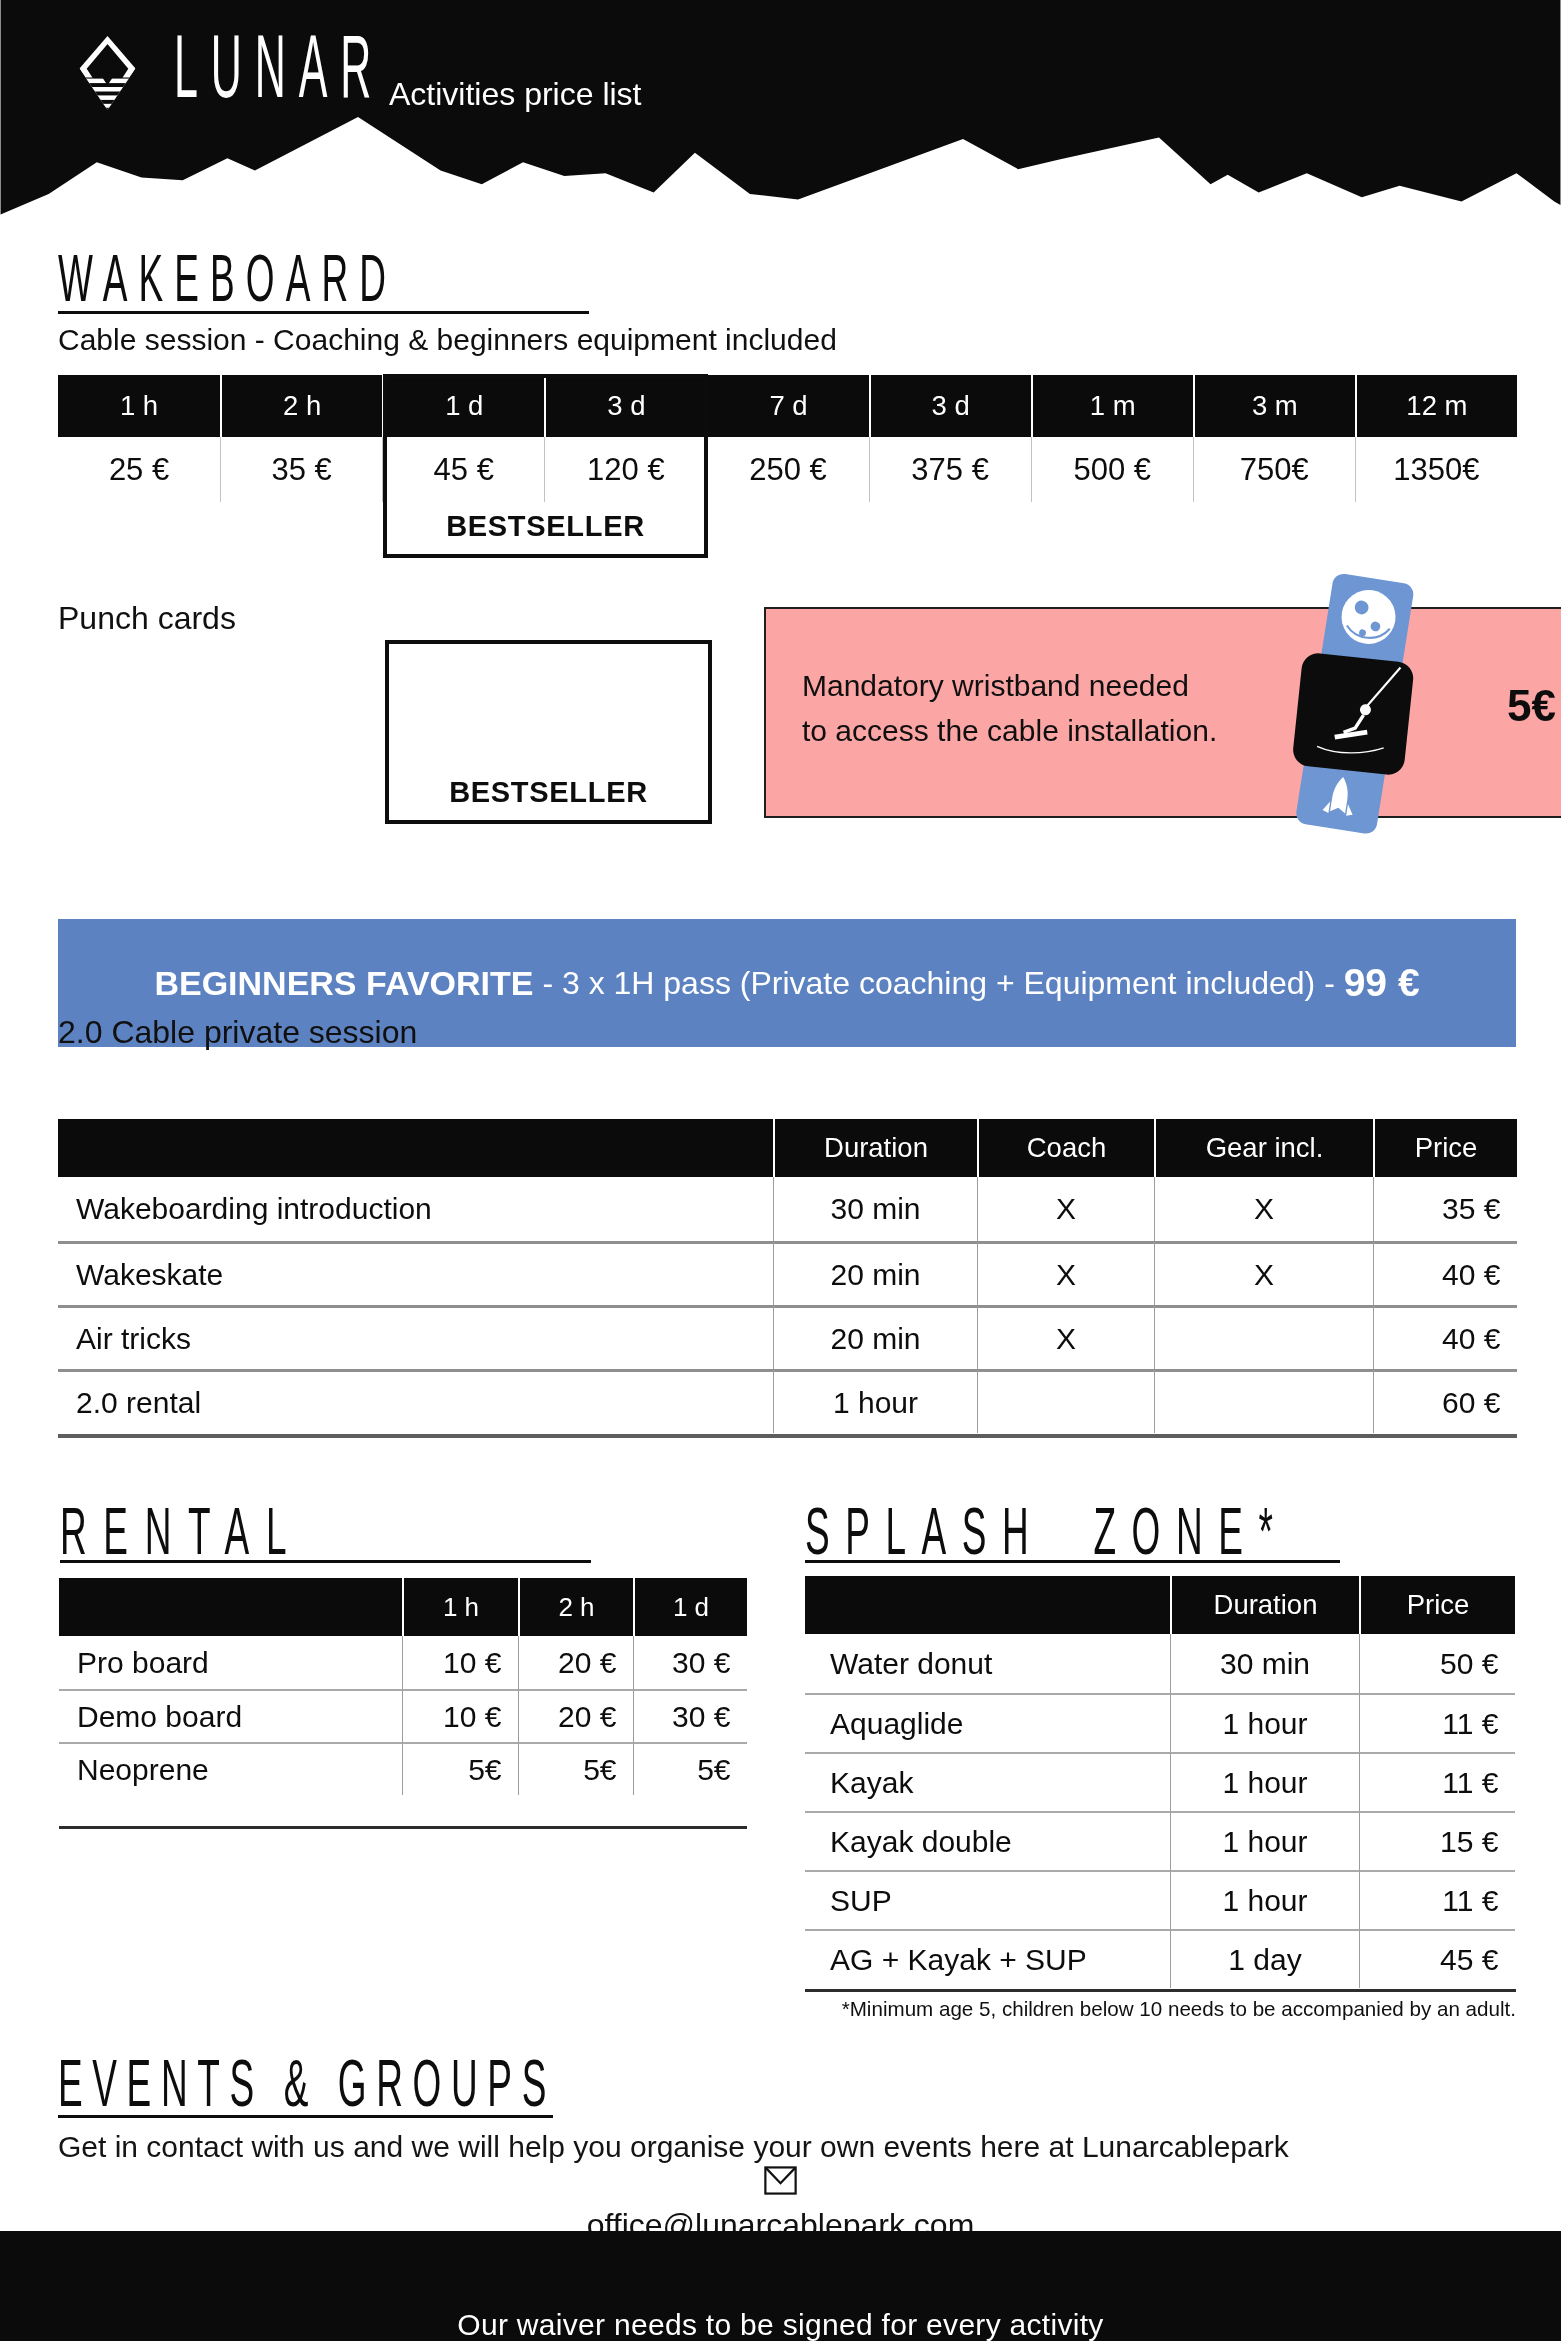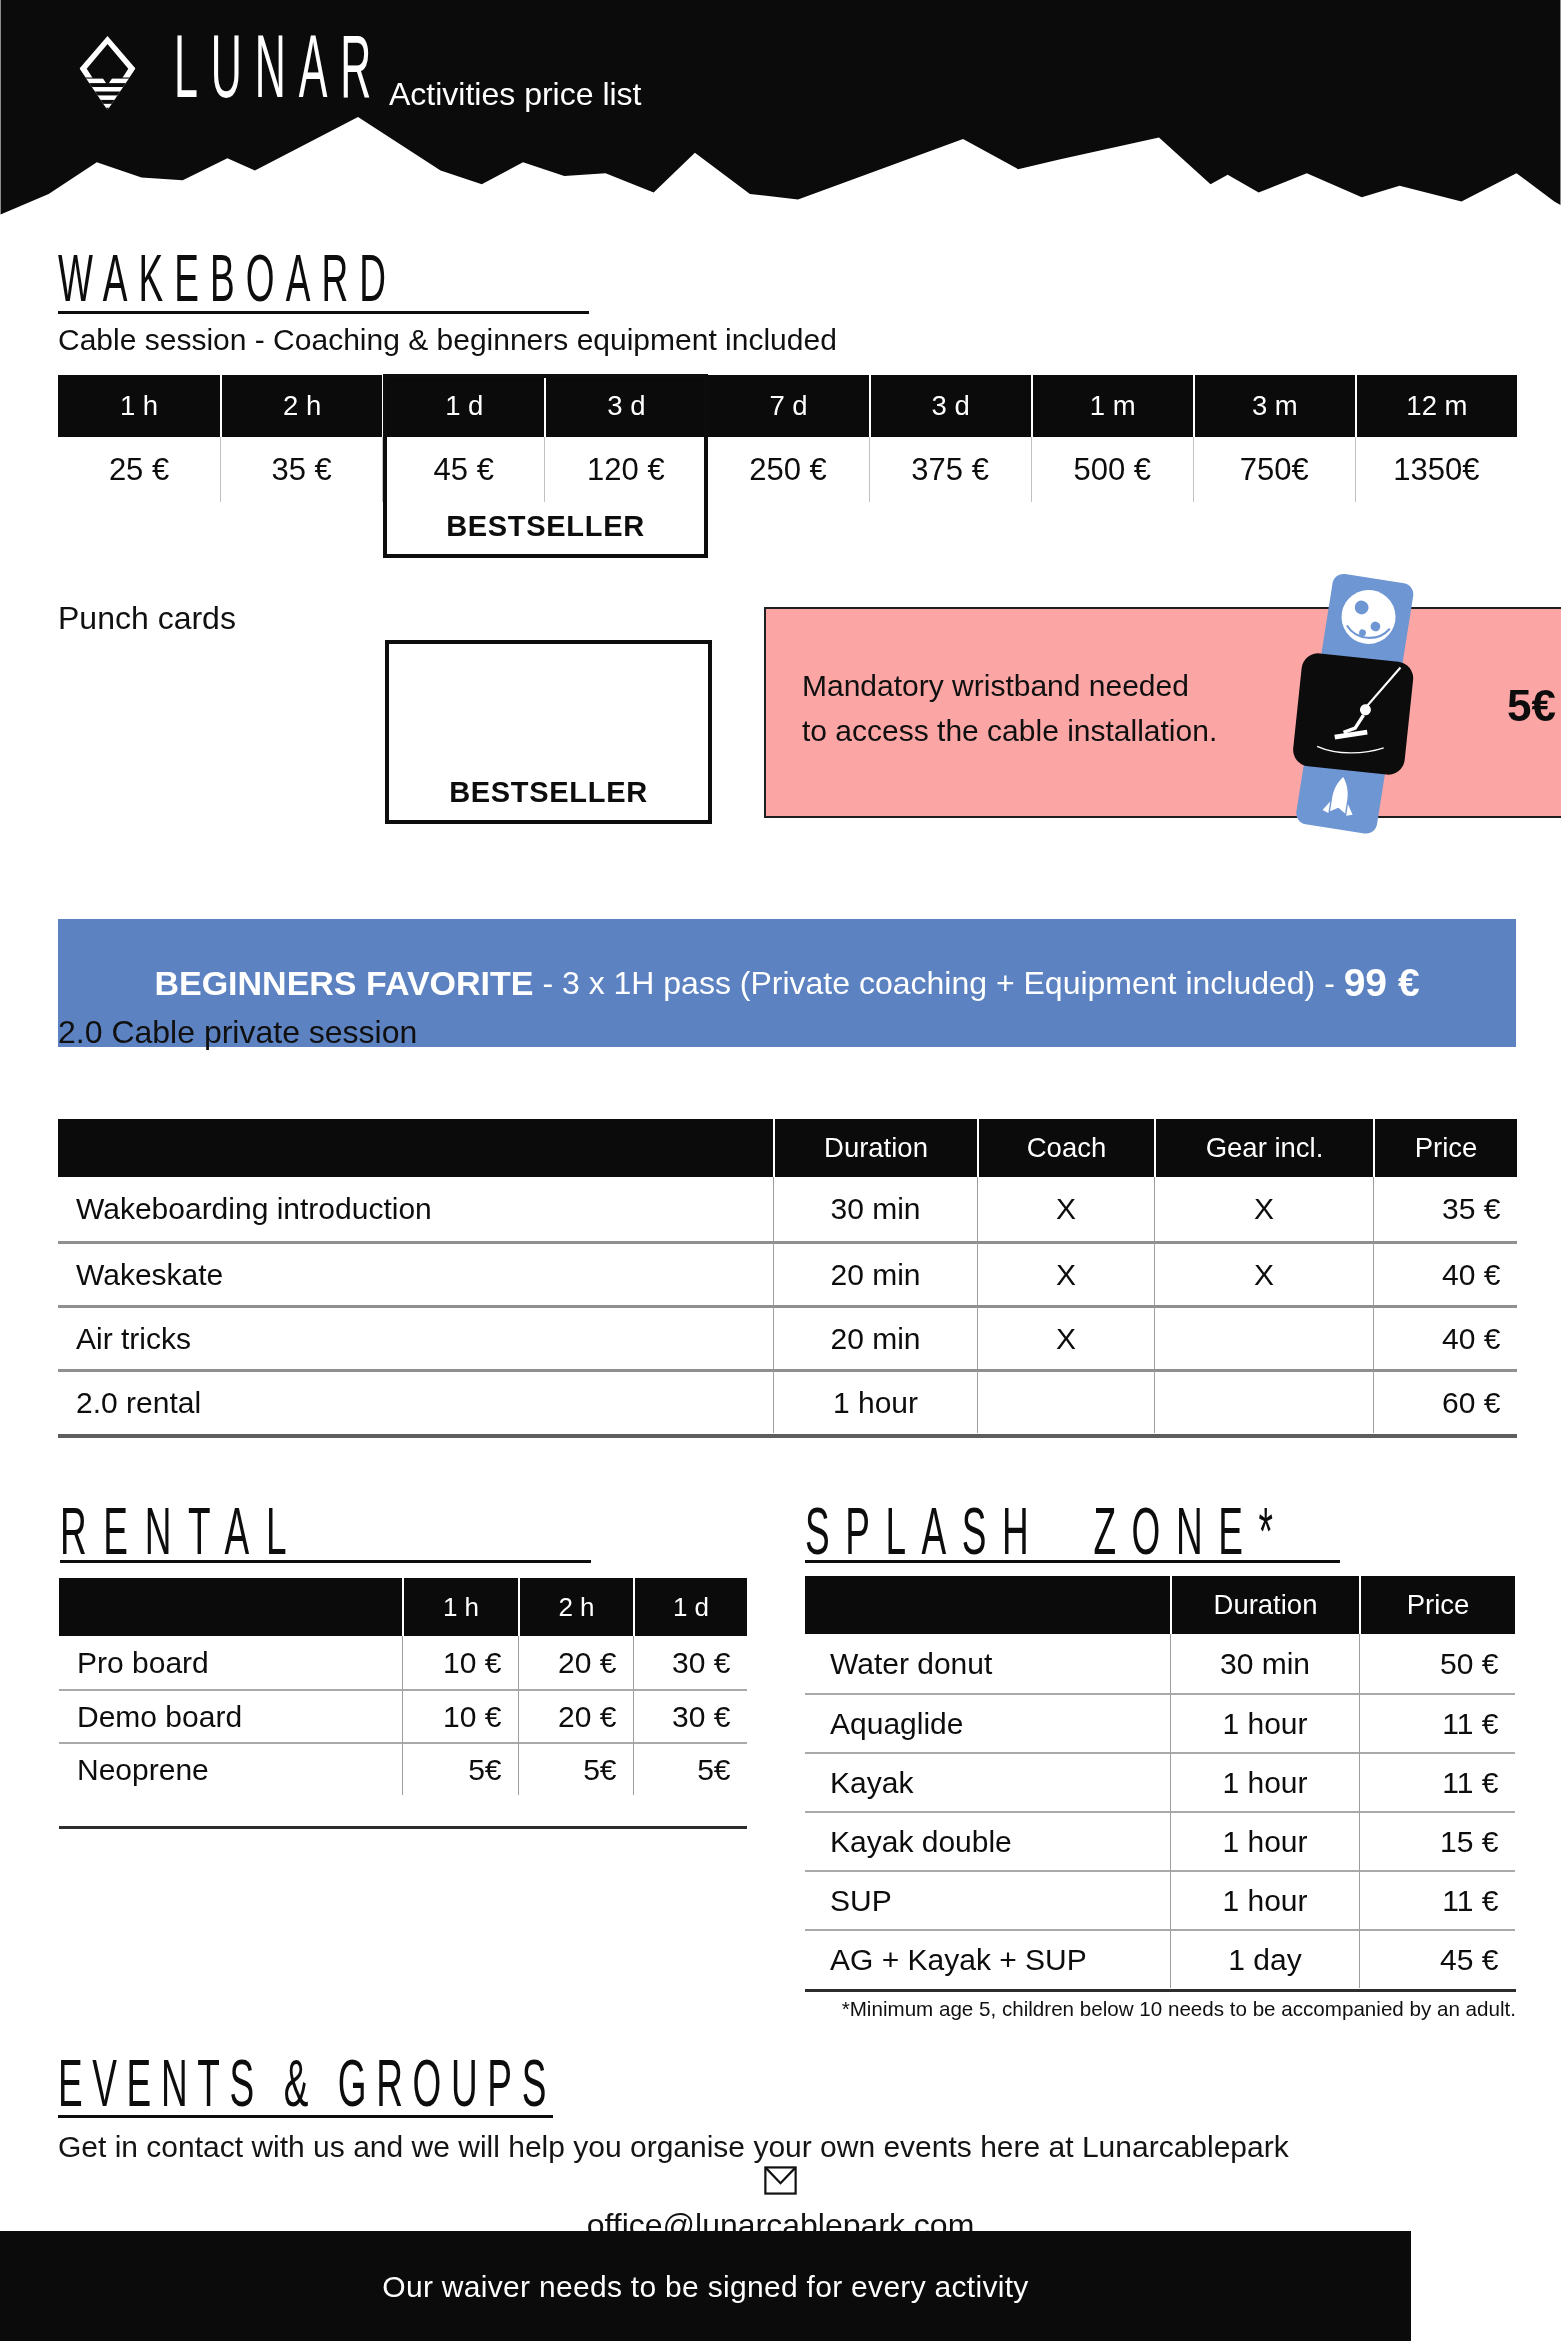--- a/index.html
+++ b/index.html
@@ -77,22 +77,22 @@
   .stable .cell.left { padding-left:25px; }
 
   .footnote { position:absolute; left:805px; top:1997px; width:711px; text-align:right;
               font-size:20.6px; font-weight:500; color:#101010; }
 
   .events-text { position:absolute; left:58px; top:2130px; width:1445px; font-size:30px; color:#141414; }
   .contact-row { position:absolute; left:0; top:2166px; width:1561px; display:flex; align-items:center;
                  justify-content:center; gap:12.4px; font-size:32px; color:#111;flex-direction:column; }
   .contact-gap { width:34px; }
 
-  .footer { position:absolute; left:0; top:2231px; width:1411px; height:111px; background:#0b0b0b;
-            display:flex; align-items:center; justify-content:center; }
+  .footer { position:absolute; left:0; top:2231px; width:1561px; height:111px; background:#0b0b0b;
+            display:flex; align-items:flex-end; justify-content:center; }
   .footer-text { color:#fff; font-size:30px; letter-spacing:0.3px; }
 
   .wband-svg { position:absolute; left:1271px; top:575px; transform:rotate(9deg); transform-origin:50% 50%; }
 </style>
 </head>
 <body>
 
 <div class="page">
 
   <div>

